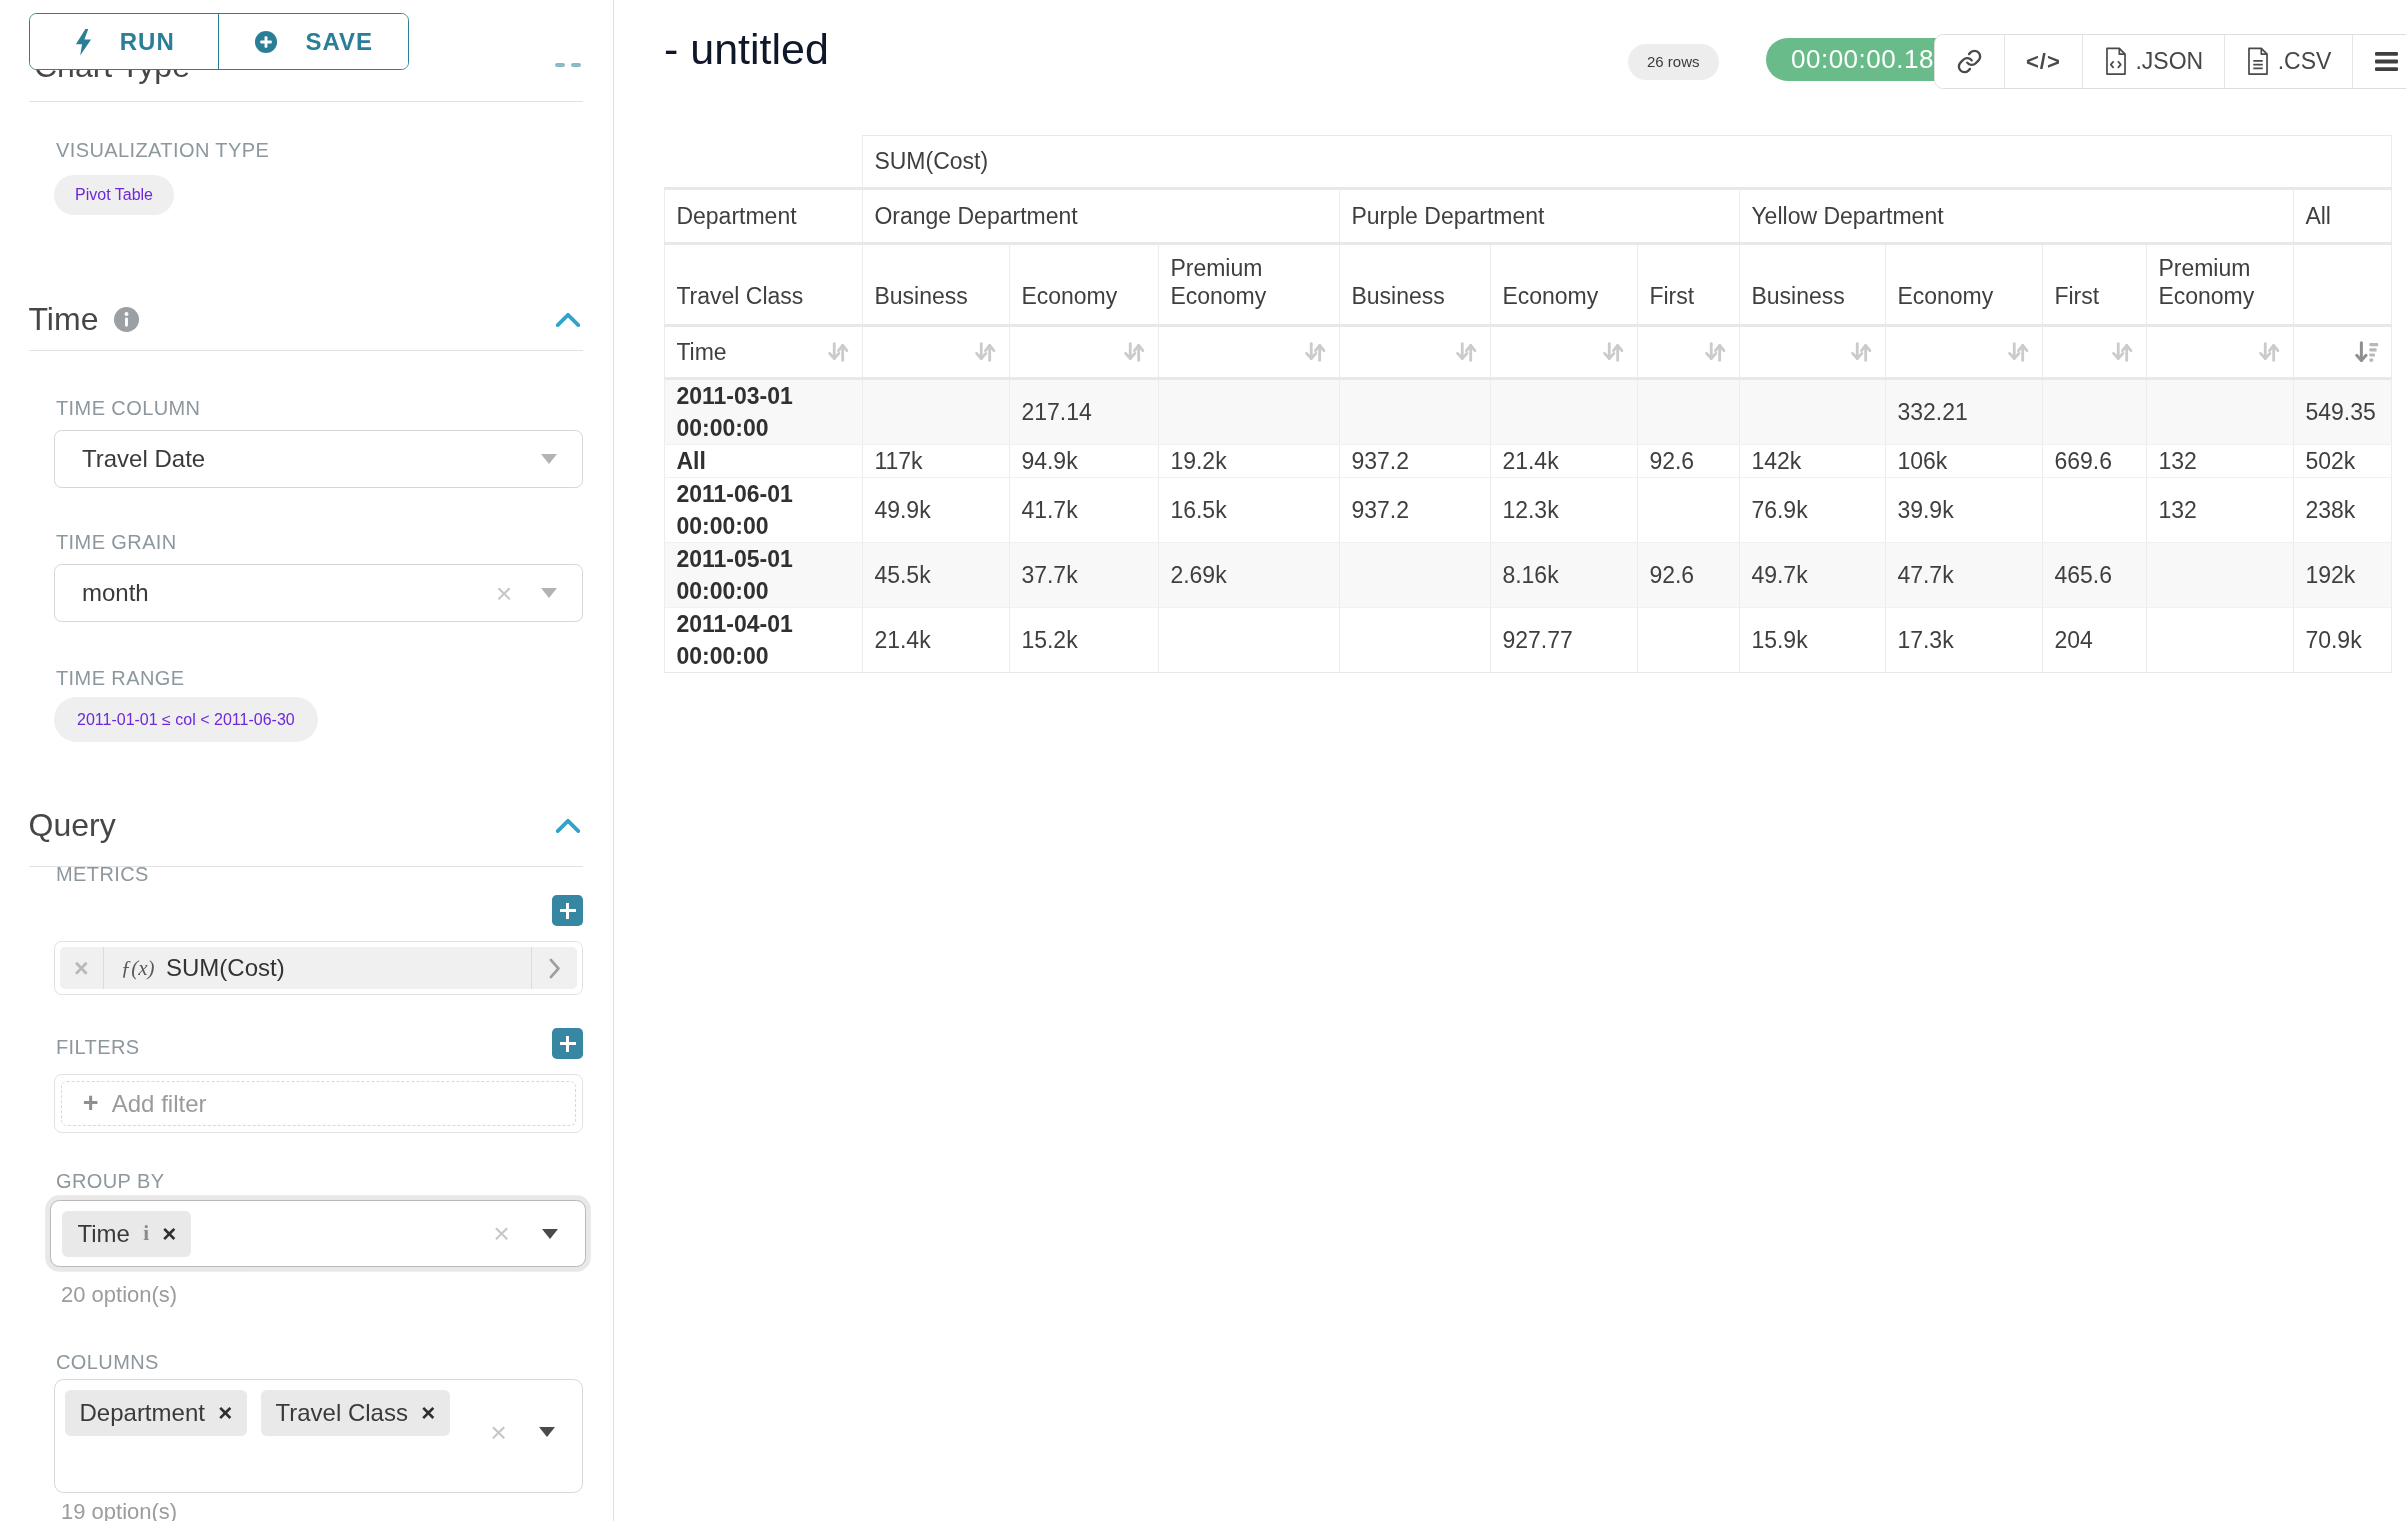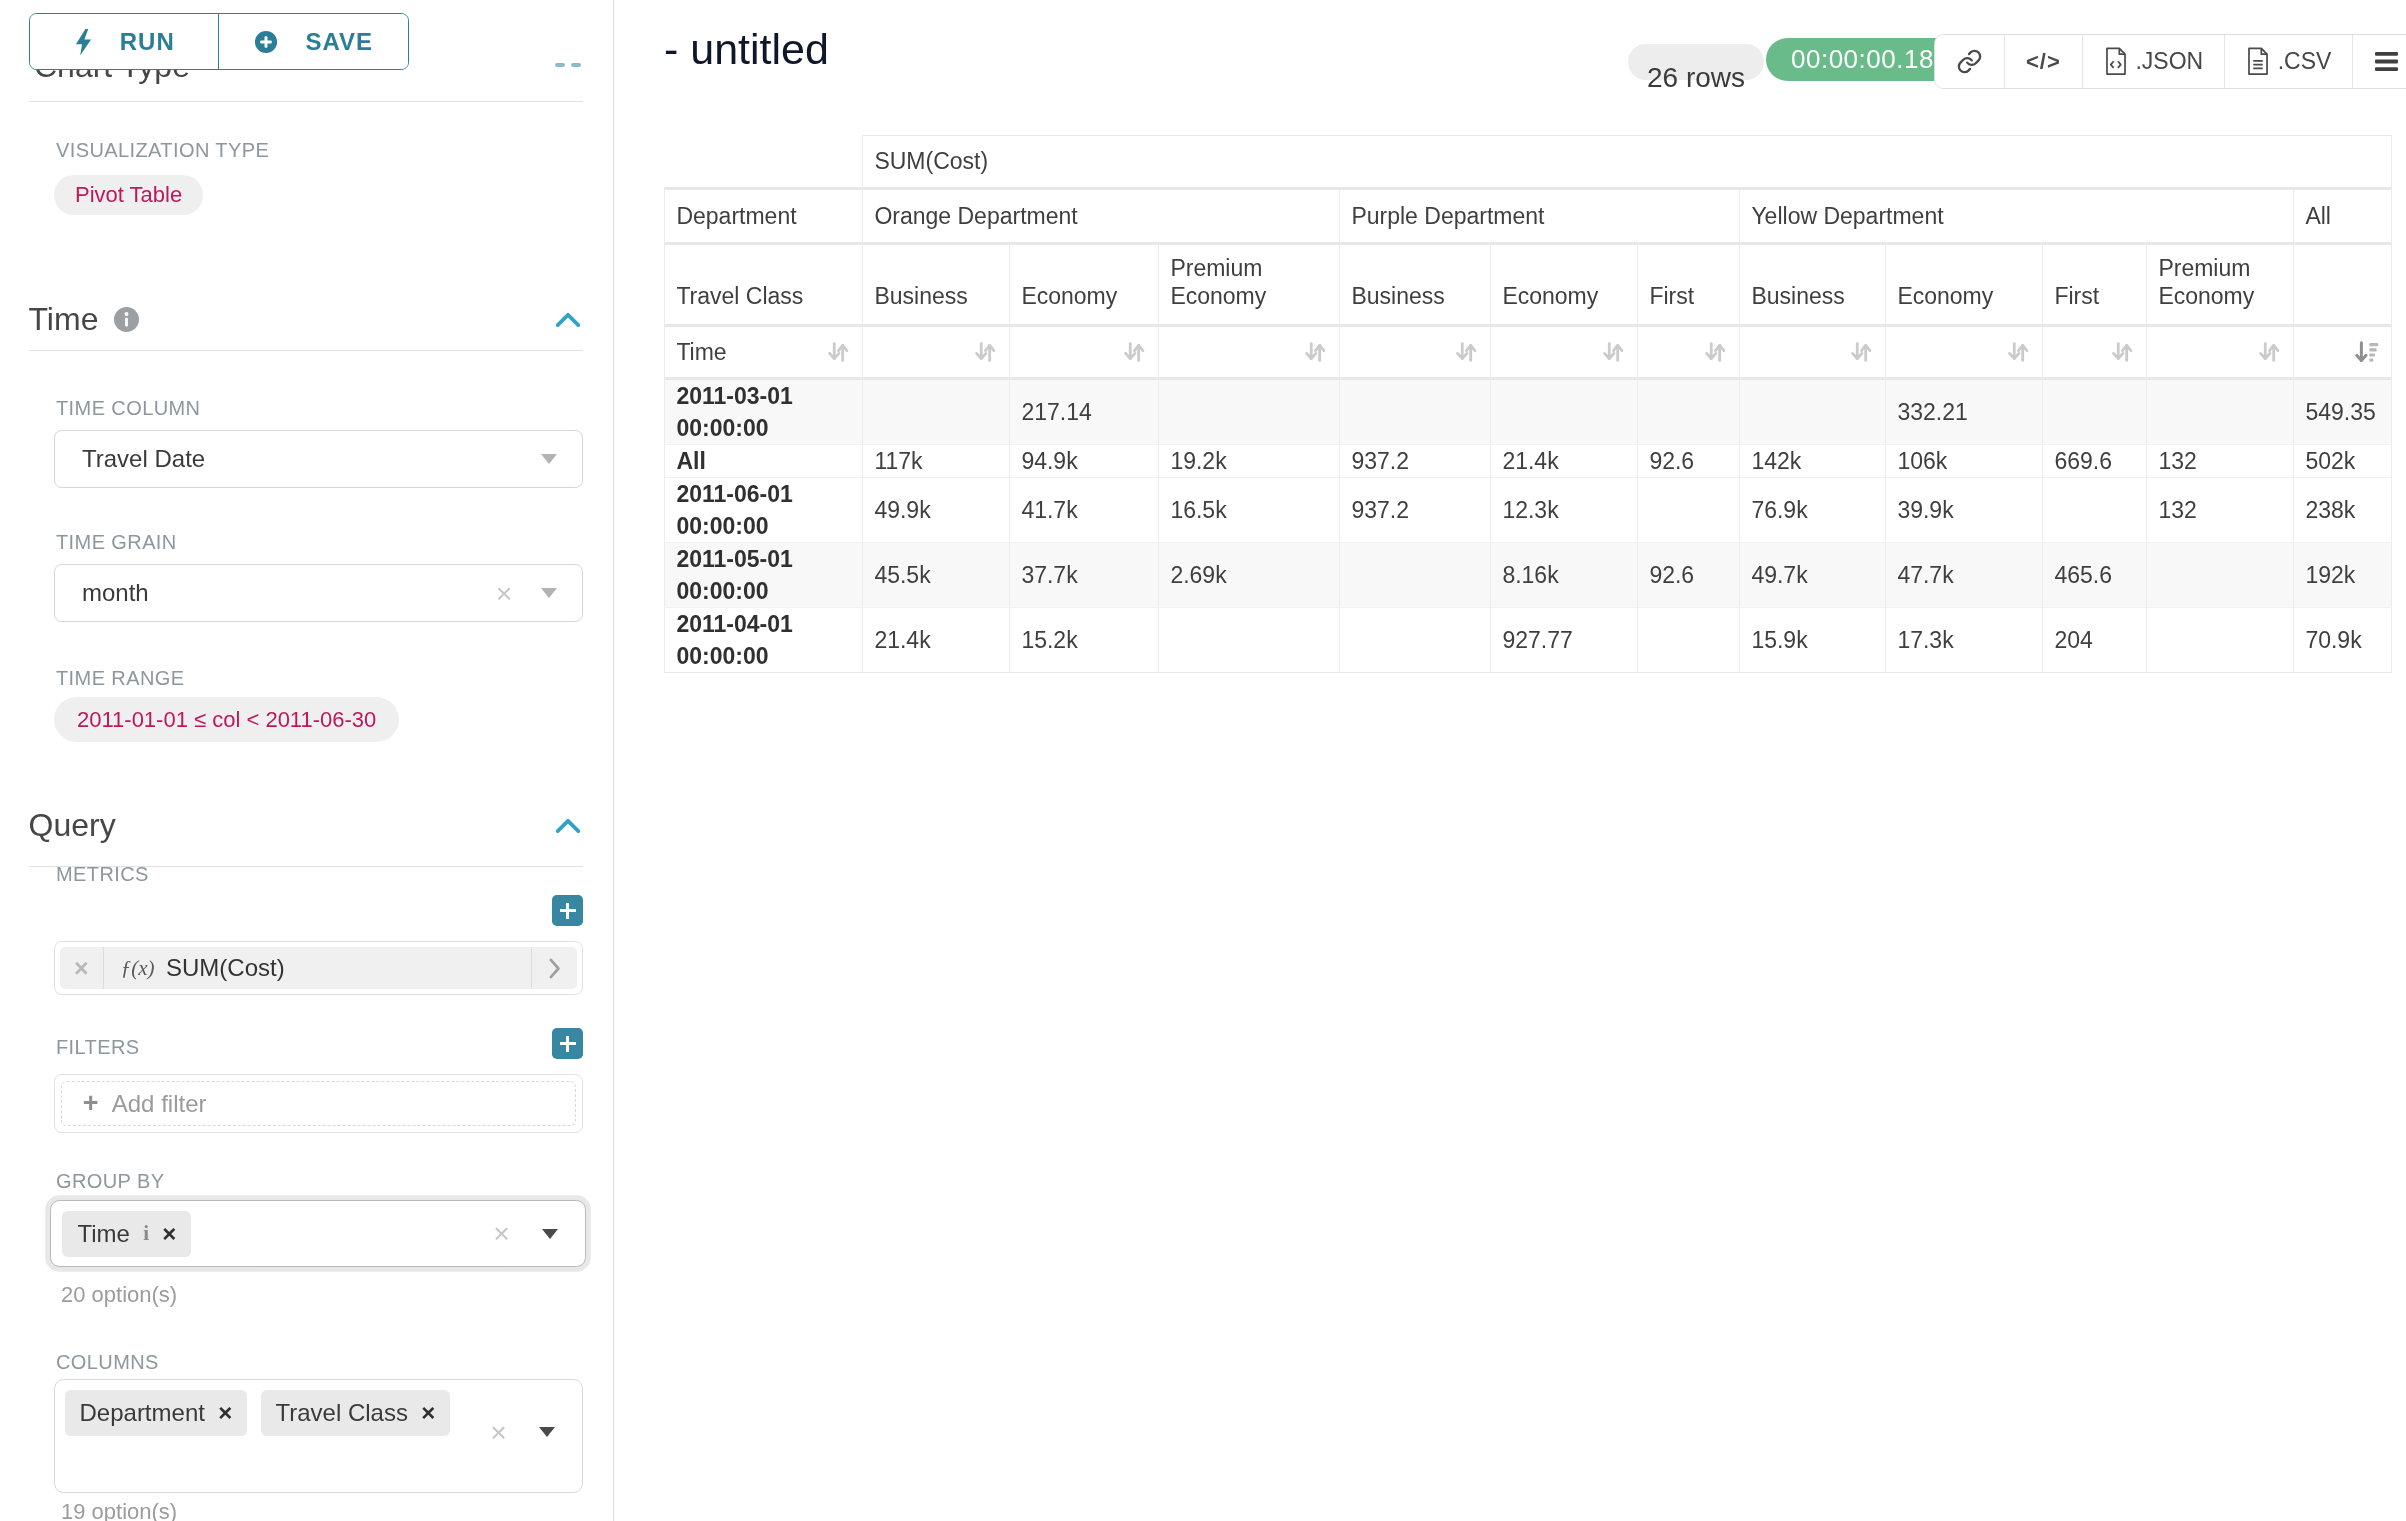--- a/index.html
+++ b/index.html
@@ -15,22 +15,22 @@
   .btn-bar { left:28.5px; top:13.3px; width:380px; height:57px; display:flex; z-index:5;
     background:#fff; border:1.9px solid #2b7e98; border-radius:7.6px; overflow:hidden; }
   .btn-bar .tbtn { flex:1; display:flex; align-items:center; justify-content:center; gap:26px;
     background:#fff; border:none; font-family:inherit; font-size:24px; font-weight:700;
     letter-spacing:1px; color:#2b7e98; cursor:pointer; }
   .btn-bar .tbtn + .tbtn { border-left:1.9px solid #2b7e98; }
   .chev-dots { left:555px; top:63px; z-index:1; display:flex; gap:6.7px; }
   .chev-dots i { width:9.5px; height:3.8px; border-radius:1.9px; background:#8fb9c9; }
   .hdivider { height:1px; background:#e2e2e2; left:28.5px; width:554px; }
   .field-label { font-size:20px; letter-spacing:0.4px; color:#8c979e; left:56px; }
-  .pill { display:inline-block; background:#efefef; border-radius:23px; color:#be185d;
-    font-size:22px; }
+  .pill { display:inline-block; background:#efefef; border-radius:23px; color:#6d28d9;
+    font-size:16px; }
   .sec-row { left:28.5px; width:554px; display:flex; align-items:center; }
   .sec-row .grow { flex:1; }
   .selectbox { left:54px; width:529px; height:58px; border:1.4px solid #d6d6d6;
     border-radius:7.6px; background:#fff; display:flex; align-items:center; }
   .selectbox .val { font-size:24px; color:#3a3a3a; margin-left:27px; flex:1; }
   .caret-down { width:0; height:0; border-left:8.6px solid transparent;
     border-right:8.6px solid transparent; border-top:10.5px solid #b3b3b3; }
   .caret-dark { border-top-color:#4a4a4a; }
   .clear-x { font-size:28.5px; color:#c6c6c6; line-height:1; }
   .plus-btn { width:31px; height:31px; background:#3787a3; border-radius:4.8px;
@@ -65,21 +65,21 @@
   .tag .tag-info { font-family:"Liberation Serif","DejaVu Serif",serif; font-weight:700;
     font-size:21px; color:#8a8a8a; }
   .tag .tag-x { font-weight:700; font-size:24px; color:#2f2f2f; cursor:pointer; }
   .ctrl-pair { display:flex; align-items:center; gap:32px; }
   .hint { font-size:22px; color:#9c9c9c; left:61px; }
 
   
   #main { position:absolute; left:615px; top:0; width:1791px; height:1522px; background:#fff; }
   #chart-title { position:absolute; left:49px; top:25px; font-size:43px; color:#0f172a; }
   .badge-gray { position:absolute; left:1013px; top:44px; height:36px; line-height:36px;
-    background:#ededed; border-radius:18px; padding:16px 19px; font-size:28px; color:#3b3b3b; }
+    background:#ededed; border-radius:18px; padding:0 19px; font-size:15px; color:#3b3b3b; }
   .badge-green { position:absolute; left:1151px; top:38px; height:43px; line-height:43px;
     background:#69bc8a; border-radius:22px; padding:0 25px; font-size:26px;
     letter-spacing:0.5px; color:#fff; }
   .btn-group { position:absolute; left:1319px; top:34px; height:55px; display:flex;
     background:#fff; border:1.4px solid #dedede; border-radius:9.5px; overflow:hidden; }
   .btn-group .gbtn { display:flex; align-items:center; justify-content:center; gap:7.6px;
     border:none; background:#fff; cursor:pointer; font-family:inherit; font-size:23px;
     color:#464646; padding:0 21px; }
   .btn-group .gbtn + .gbtn { border-left:1.4px solid #e4e4e4; }
   .code-glyph { font-size:22px; font-weight:700; color:#4a4a4a; letter-spacing:1px; }

